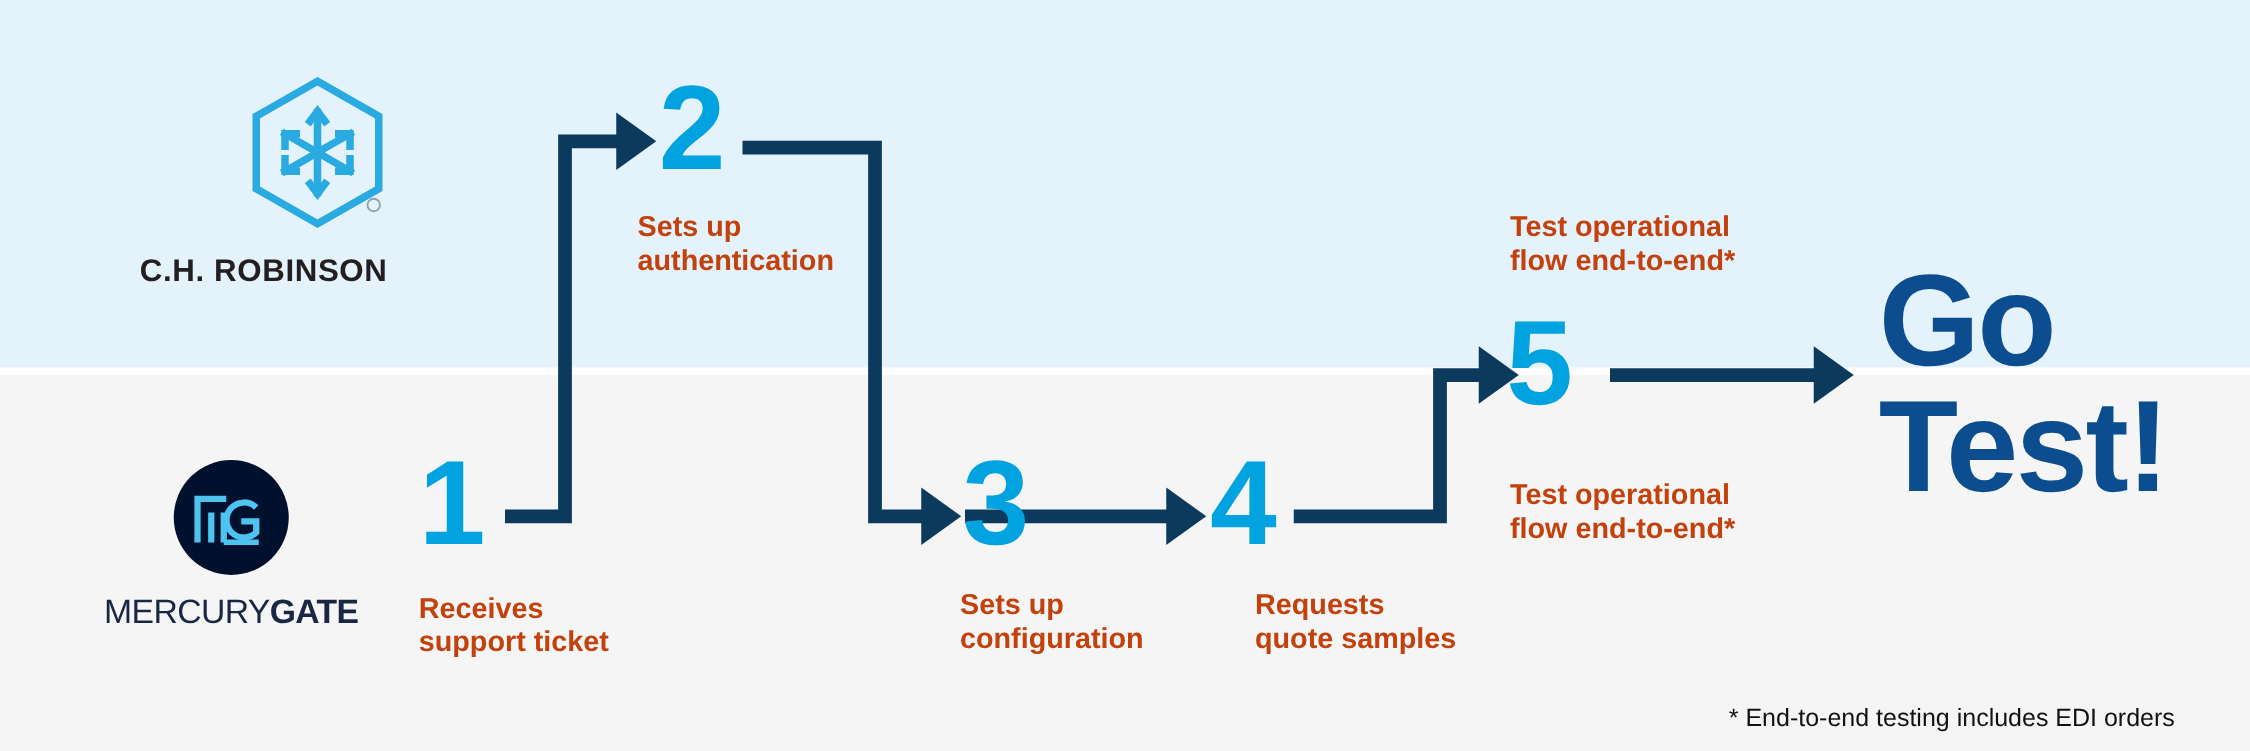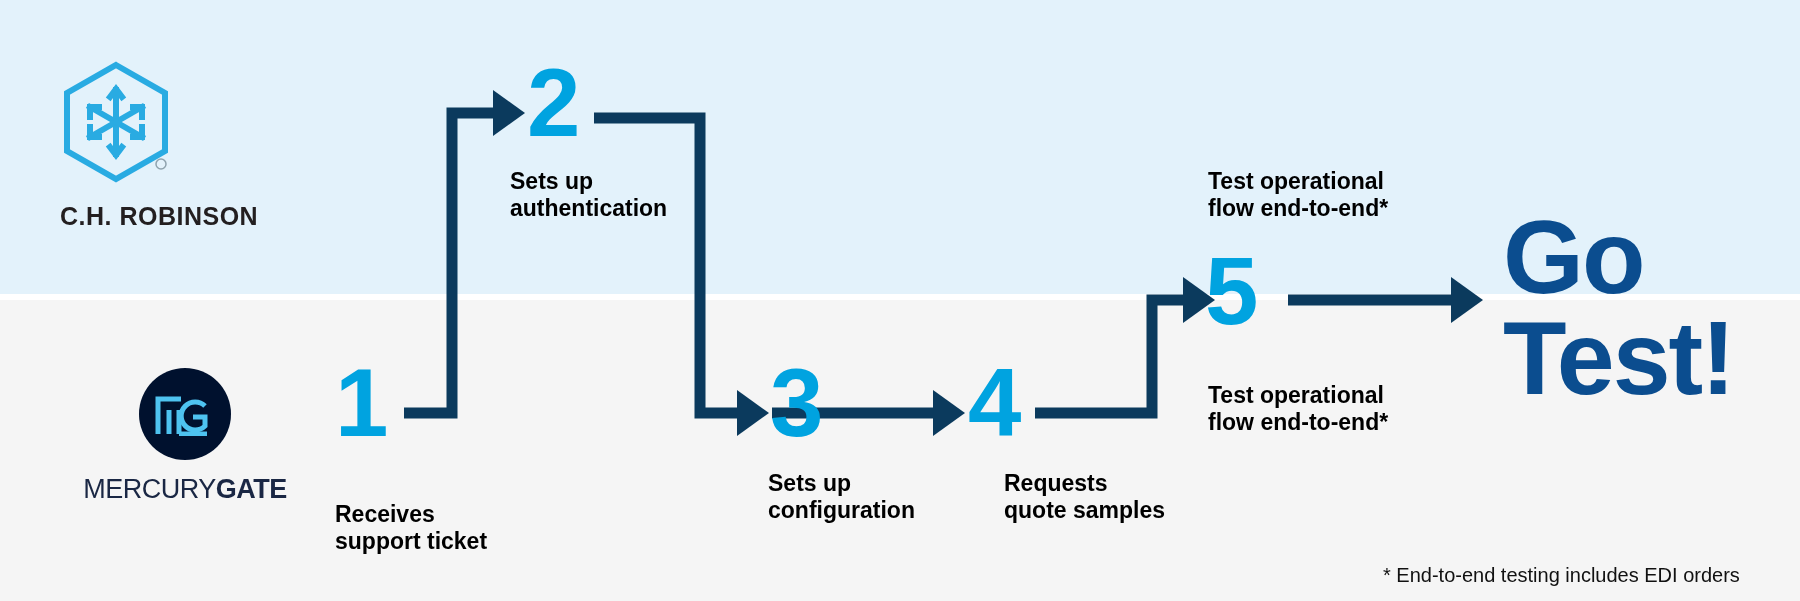--- a/index.html
+++ b/index.html
@@ -50,21 +50,21 @@
     position: absolute;
     color: #00a3e0;
     font-weight: bold;
     font-size: 96px;
     line-height: 1;
     letter-spacing: -2px;
     font-family: "Liberation Sans", sans-serif;
   }
   .step-label {
     position: absolute;
-    color: #000000;
+    color: #c2410c;
     font-weight: bold;
     font-size: 23px;
     line-height: 1.18;
     white-space: pre-line;
     font-family: "Liberation Sans", sans-serif;
   }
   .golive {
     position: absolute;
     color: #0b4d8f;
     font-weight: bold;
@@ -79,21 +79,21 @@
     color: #111111;
     font-size: 20px;
     font-family: "Liberation Sans", sans-serif;
   }
   
   .logo-chr {
     position: absolute;
     left: 60px;
     top: 60px;
     width: 250px;
-    text-align: left;
+    text-align: right;
   }
   .logo-chr .mark {
     display: block;
     margin: 0 auto;
   }
   .logo-chr .word {
     display: block;
     margin-top: 14px;
     color: #231f20;
     font-weight: bold;
@@ -191,21 +191,21 @@
     <g fill="#0b3a5d">
       <polygon points="493,113 493,90 525,113 493,136"></polygon>
       <polygon points="737,413 737,390 769,413 737,436"></polygon>
       <polygon points="933,413 933,390 965,413 933,436"></polygon>
       <polygon points="1183,300 1183,277 1215,300 1183,323"></polygon>
       <polygon points="1451,300 1451,277 1483,300 1451,323"></polygon>
     </g>
   </svg>
 
   <div class="step-num" style="left:335px; top:355px;">1</div>
-  <div class="step-label" style="left:335px; top:473px;margin-top:28px;">Receives
+  <div class="step-label" style="left:335px; top:473px;">Receives
 support ticket</div>
 
   <div class="step-num" style="left:527px; top:55px;">2</div>
   <div class="step-label" style="left:510px; top:168px;">Sets up
 authentication</div>
 
   <div class="step-num" style="left:770px; top:355px;">3</div>
   <div class="step-label" style="left:768px; top:470px;">Sets up
 configuration</div>
 

